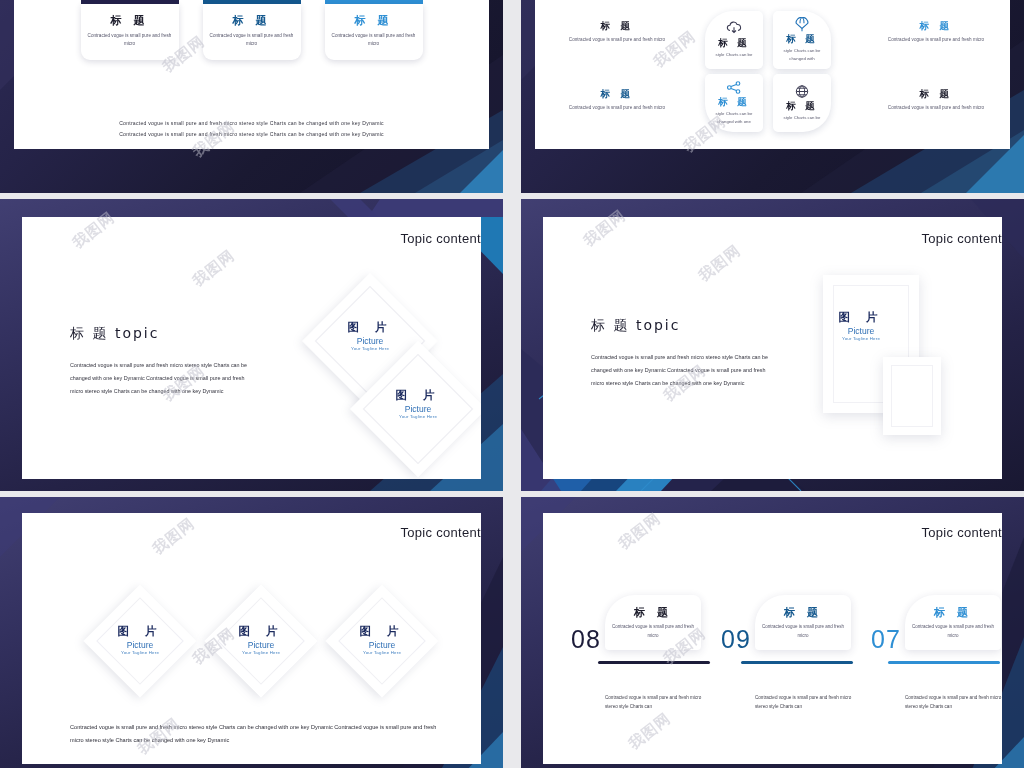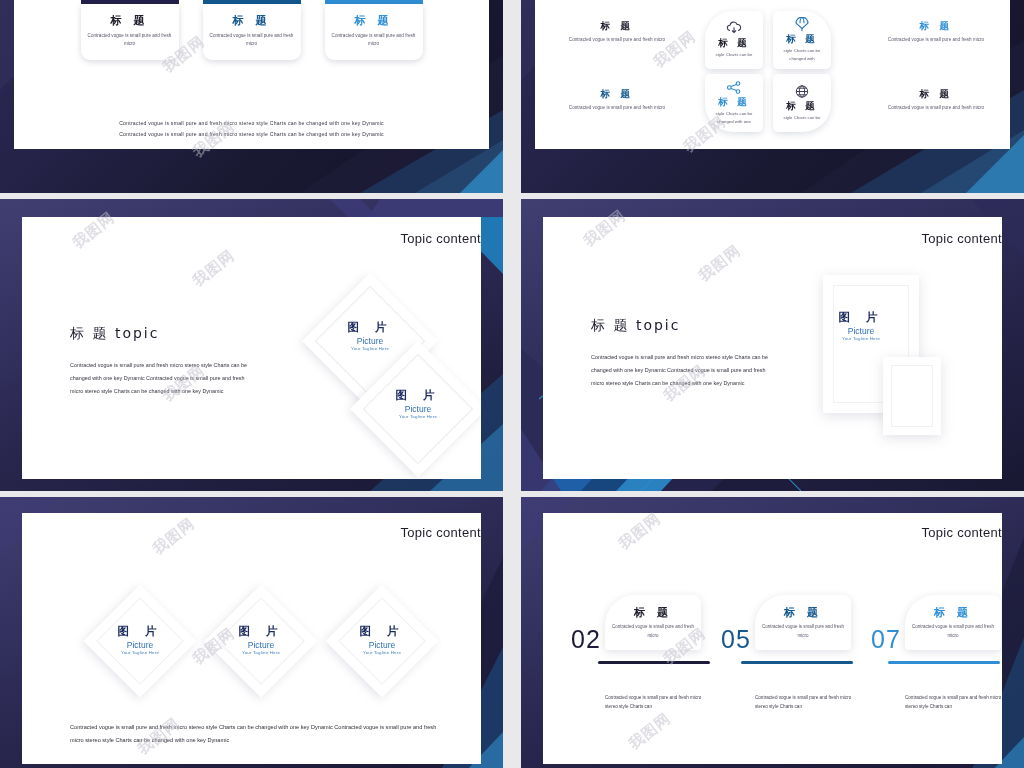--- a/index.html
+++ b/index.html
@@ -425,29 +425,29 @@
         <svg width="503" height="275" style="position:absolute;inset:0">
           <polygon points="503,40 503,275 410,275" fill="#1d1c3c" opacity=".7"></polygon>
           <polygon points="503,140 503,275 450,275" fill="#1d4d80" opacity=".55"></polygon>
           <polygon points="503,240 503,275 470,275" fill="#2a74ad" opacity=".85"></polygon>
           <polygon points="0,0 55,0 0,55" fill="#3b3a75" opacity=".5"></polygon>
         </svg>
       </div>
       <div class="canvas">
         <div class="topic-title" style="top:12px;">Topic content</div>
 
-        <div class="bigno" style="left:28px;top:112px;color:#1c1c3a;">02</div>
+        <div class="bigno" style="left:28px;top:112px;color:#1c1c3a;">08</div>
         <div class="leaf" style="left:62px;top:82px;">
           <div class="lt cn" style="color:#1c1c2b">标 题</div>
           <div class="ld">Contracted vogue is small pure and fresh micro</div>
         </div>
         <div class="uline" style="left:55px;top:148px;width:112px;background:#1c1c3a;"></div>
         <div class="lcap" style="left:62px;top:180px;">Contracted vogue is small pure and fresh micro stereo style Charts can</div>
 
-        <div class="bigno" style="left:178px;top:112px;color:#14588e;">05</div>
+        <div class="bigno" style="left:178px;top:112px;color:#14588e;">09</div>
         <div class="leaf" style="left:212px;top:82px;">
           <div class="lt cn" style="color:#14588e">标 题</div>
           <div class="ld">Contracted vogue is small pure and fresh micro</div>
         </div>
         <div class="uline" style="left:198px;top:148px;width:112px;background:#14588e;"></div>
         <div class="lcap" style="left:212px;top:180px;">Contracted vogue is small pure and fresh micro stereo style Charts can</div>
 
         <div class="bigno" style="left:328px;top:112px;color:#2e8fd4;">07</div>
         <div class="leaf" style="left:362px;top:82px;">
           <div class="lt cn" style="color:#2e8fd4">标 题</div>

